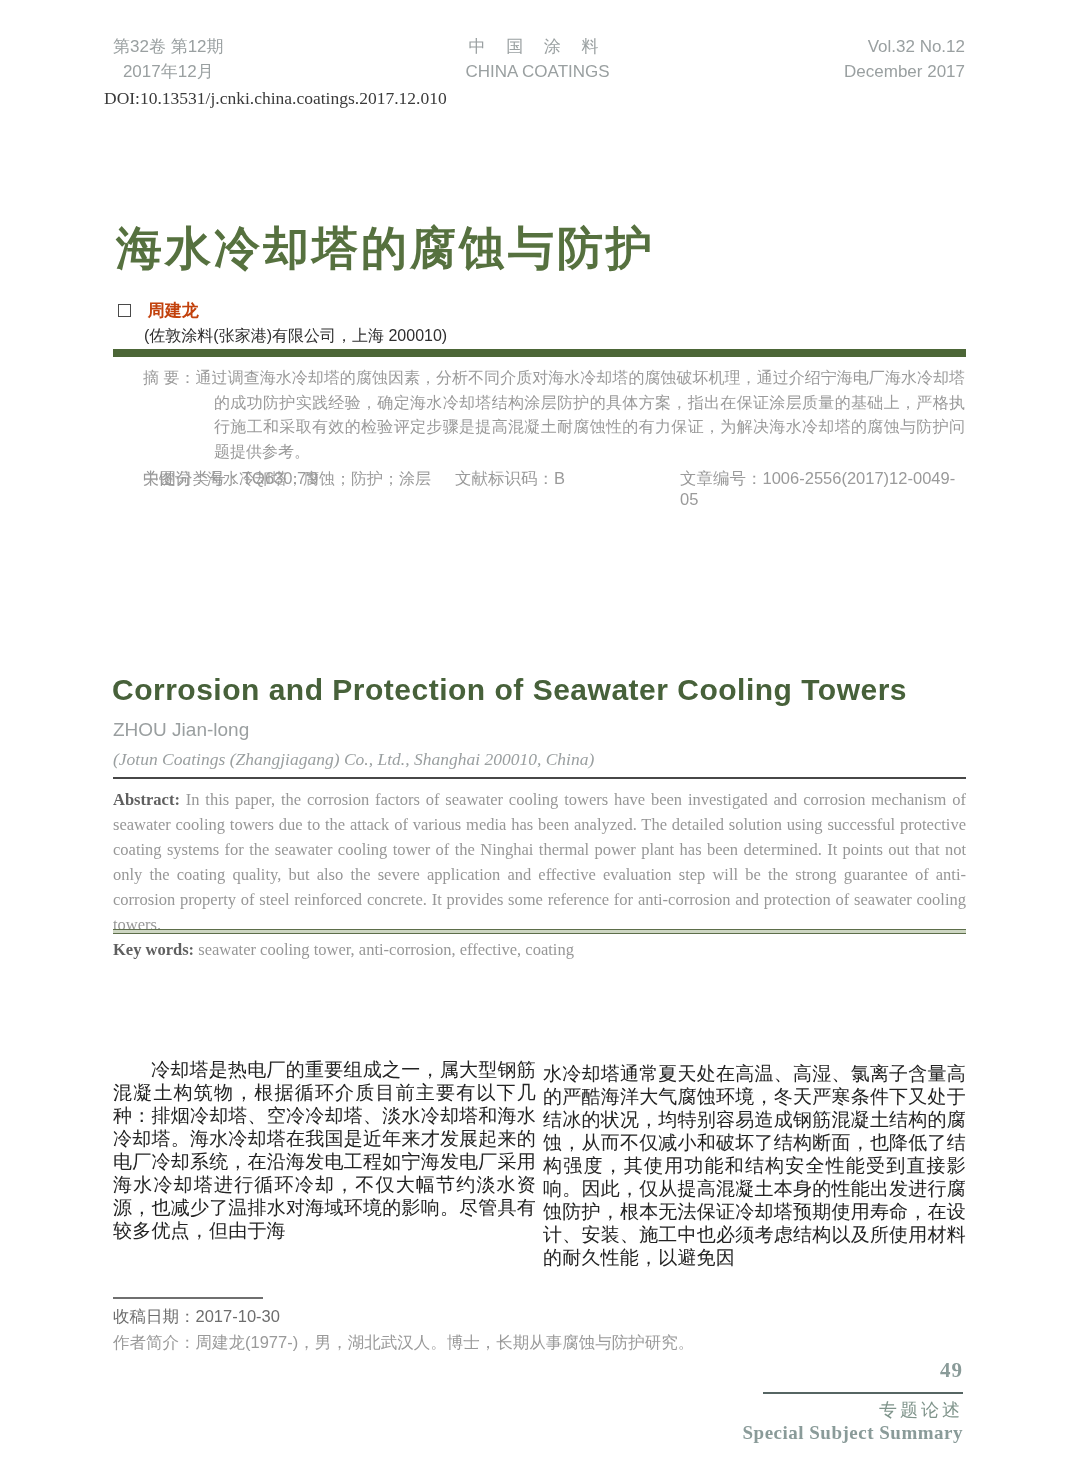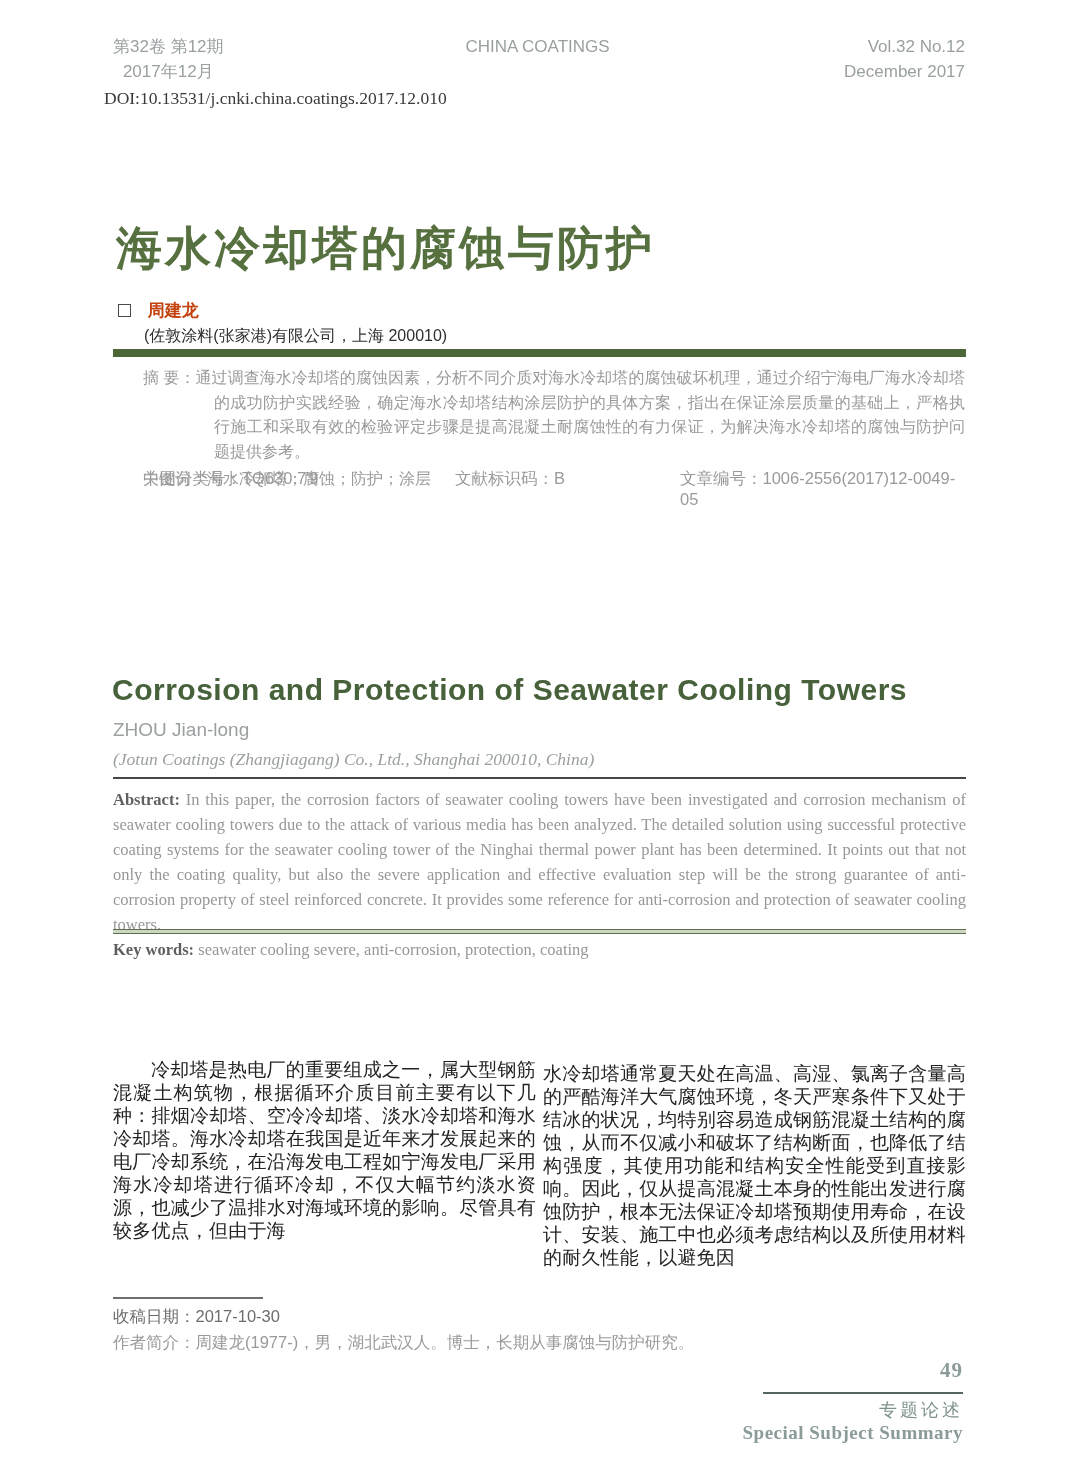--- a/index.html
+++ b/index.html
@@ -151,20 +151,21 @@
 </head>
 <body>
 
 <div class="page">
 
   <div class="hdr hdr-left">
     <div>第32卷 第12期</div>
     <div>2017年12月</div>
   </div>
   <div class="hdr hdr-center">
+    <div class="cn">中 国 涂 料</div>
     <div>CHINA COATINGS</div>
   </div>
   <div class="hdr hdr-right">
     <div>Vol.32  No.12</div>
     <div>December 2017</div>
   </div>
   <div class="doi">DOI:10.13531/j.cnki.china.coatings.2017.12.010</div>
 
   <h1 class="cn-title">海水冷却塔的腐蚀与防护</h1>
 
@@ -192,21 +193,21 @@
   </div>
 
   <h2 class="en-title">Corrosion and Protection of Seawater Cooling Towers</h2>
   <div class="en-author">ZHOU Jian-long</div>
   <div class="en-affil">(Jotun Coatings (Zhangjiagang) Co., Ltd., Shanghai 200010, China)</div>
 
   <div class="dark-rule"></div>
 
   <div class="en-abstract">
     <div><b>Abstract:</b><span> In this paper, the corrosion factors of seawater cooling towers have been investigated and corrosion mechanism of seawater cooling towers due to the attack of various media has been analyzed. The detailed solution using successful protective coating systems for the seawater cooling tower of the Ninghai thermal power plant has been determined. It points out that not only the coating quality, but also the severe application and effective evaluation step will be the strong guarantee of anti-corrosion property of steel reinforced concrete. It provides some reference for anti-corrosion and protection of seawater cooling towers.</span></div>
-    <div class="en-kw"><b>Key words:</b><span> seawater cooling severe, anti-corrosion, protection, coating</span></div>
+    <div class="en-kw"><b>Key words:</b><span> seawater cooling tower, anti-corrosion, effective, coating</span></div>
   </div>
 
   <div class="green-rule"></div>
 
   <div class="col col-left">
     <p class="body-para indent">冷却塔是热电厂的重要组成之一，属大型钢筋混凝土构筑物，根据循环介质目前主要有以下几种：排烟冷却塔、空冷冷却塔、淡水冷却塔和海水冷却塔。海水冷却塔在我国是近年来才发展起来的电厂冷却系统，在沿海发电工程如宁海发电厂采用海水冷却塔进行循环冷却，不仅大幅节约淡水资源，也减少了温排水对海域环境的影响。尽管具有较多优点，但由于海</p>
   </div>
   <div class="col col-right">
     <p class="body-para">水冷却塔通常夏天处在高温、高湿、氯离子含量高的严酷海洋大气腐蚀环境，冬天严寒条件下又处于结冰的状况，均特别容易造成钢筋混凝土结构的腐蚀，从而不仅减小和破坏了结构断面，也降低了结构强度，其使用功能和结构安全性能受到直接影响。因此，仅从提高混凝土本身的性能出发进行腐蚀防护，根本无法保证冷却塔预期使用寿命，在设计、安装、施工中也必须考虑结构以及所使用材料的耐久性能，以避免因</p>
   </div>

